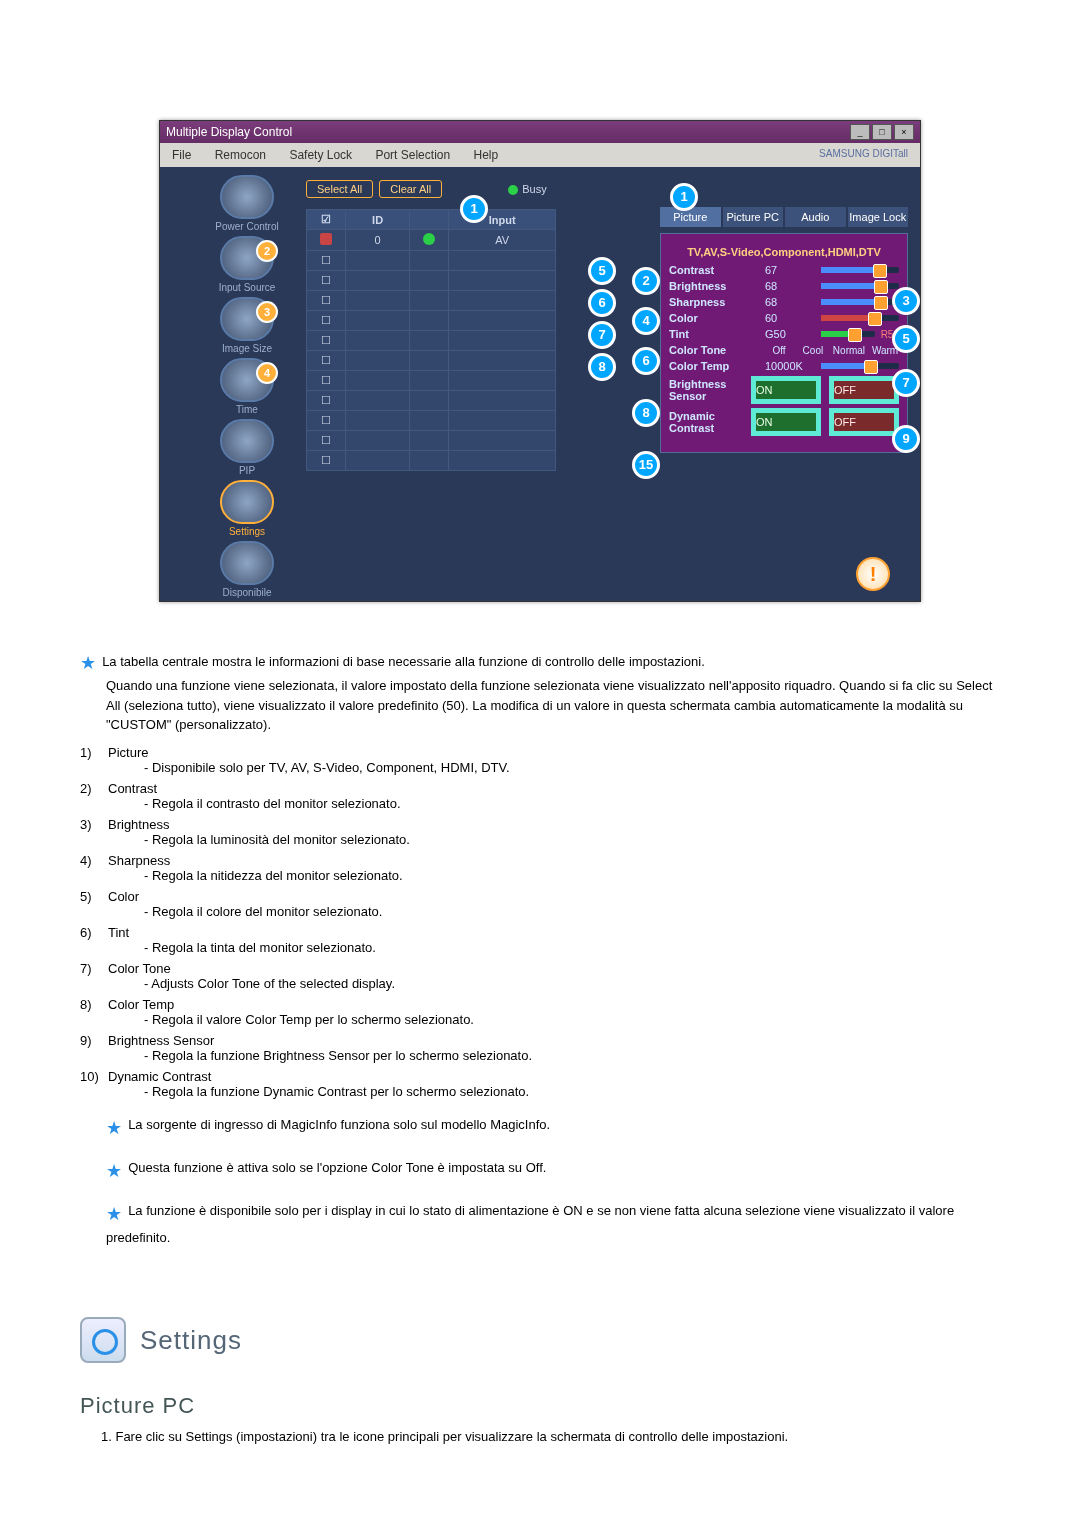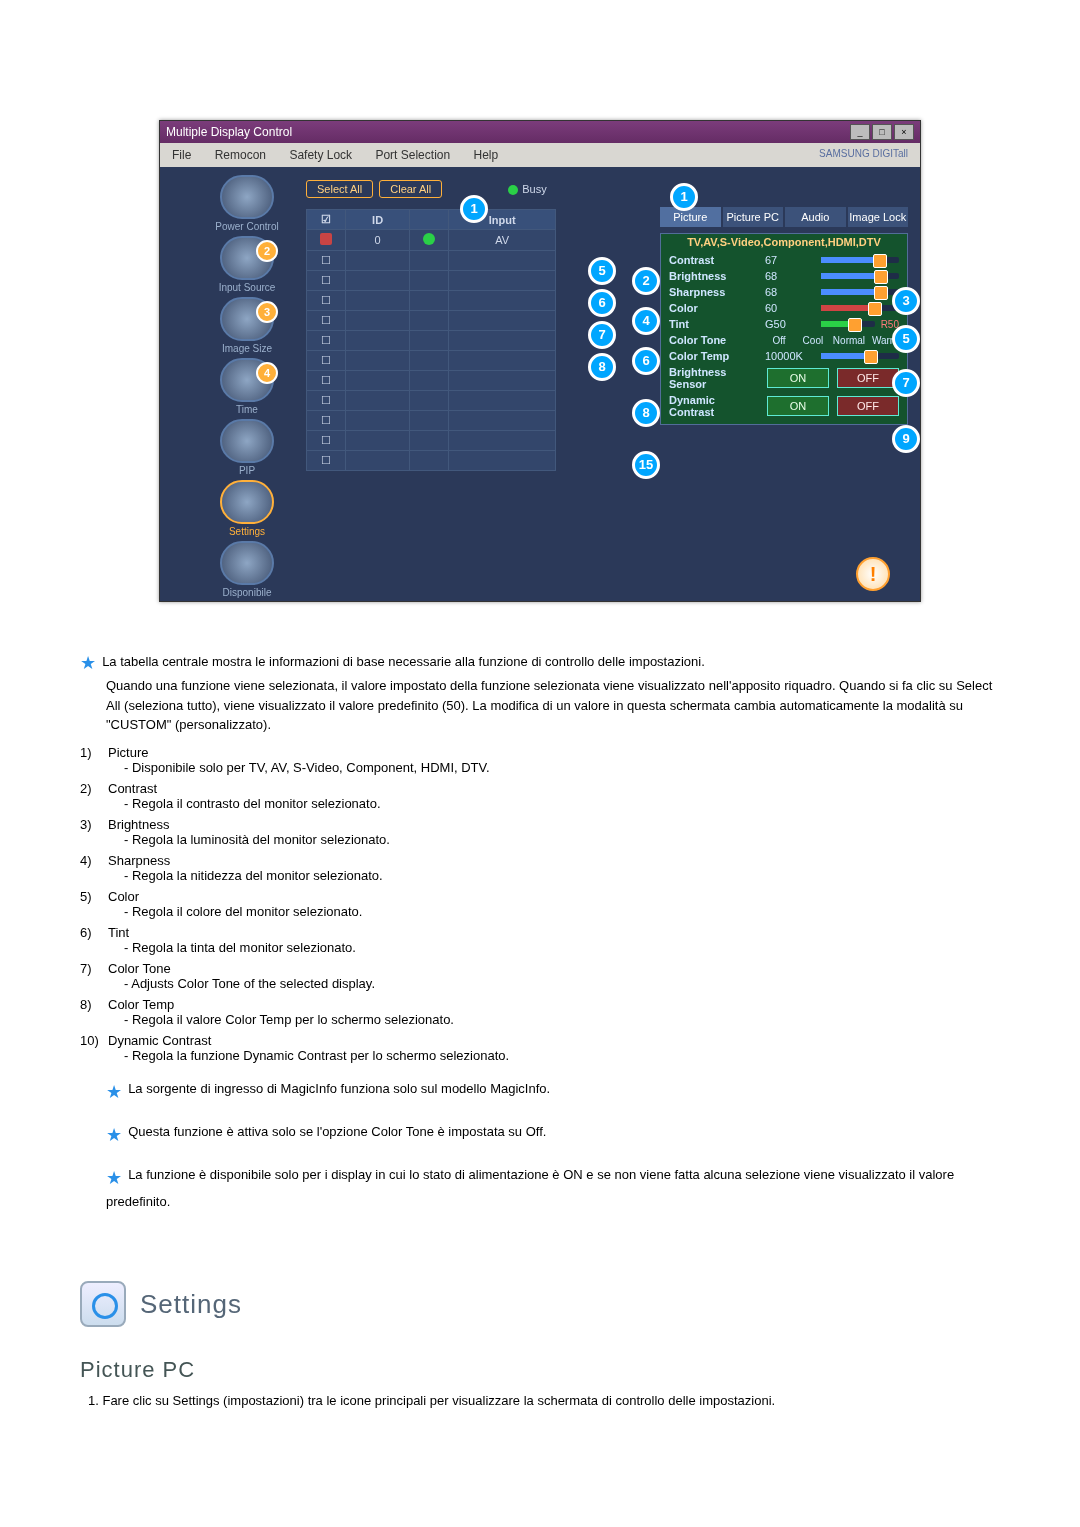--- a/index.html
+++ b/index.html
@@ -22,52 +22,52 @@
   .busy{margin-left:60px;color:#cfd8ea}
   .busy .dot{display:inline-block;width:10px;height:10px;background:#2ad047;border-radius:50%;vertical-align:middle;margin-right:4px}
   .grid{margin-left:136px;margin-top:8px;width:250px;font-size:11px;color:#cfd8ea;border-collapse:collapse}
   .grid th,.grid td{border:1px solid #42587c;padding:3px 6px;text-align:center;background:#33466b}
   .grid th{background:#38507a}
   .grid .sel{background:#2e4060}
   .cb-col{position:absolute;left:500px;top:40px;right:12px}
   .tabrow{display:flex;gap:2px;font-size:11px;margin-bottom:4px}
   .tab{flex:1;text-align:center;padding:4px 0;background:#3c527a;color:#fff;border-bottom:2px solid #2b3959}
   .tab.active{background:#516fa0}
-  .panel{background:#14532d;border:1px solid #526d99;padding:2px 8px;font-size:11px}
+  .panel{background:#701a75;border:1px solid #526d99;padding:12px 8px;font-size:11px}
   .panel .phead{color:#ffd080;text-align:center;font-size:11px;margin-bottom:6px;font-weight:bold}
   .srow{display:flex;align-items:center;margin:4px 0;gap:6px}
   .srow .lbl{width:90px;color:#cfe6ff;font-weight:bold;font-size:11px}
   .srow .val{width:50px;color:#cfe6ff;font-size:11px;}
   .slider{flex:1;height:6px;background:#1e2c47;position:relative;border-radius:2px}
   .slider .fill{position:absolute;left:0;top:0;height:100%;background:#4b8dff}
   .slider .thumb{position:absolute;top:-3px;width:12px;height:12px;background:#ffa030;border:1px solid #fff;border-radius:2px}
   .tone{display:flex;gap:6px;font-size:10px;color:#cfe6ff}
   .tone span{flex:1;text-align:center}
   .onoff{display:flex;gap:8px}
-  .onoff .btn{flex:0 0 60px;text-align:center;padding:3px 0;border:1px solid #5eead4;font-size:11px}
+  .onoff .btn{flex:0 0 60px;padding:3px 0;border:5px solid #5eead4;font-size:11px}
   .onoff .on{background:#1e6f2e;color:#eaffe9}
   .onoff .off{background:#7a2a2a;color:#ffe9e9}
   .marker{position:absolute;width:22px;height:22px;border-radius:50%;background:#00a6ff;border:3px solid #fff;color:#fff;font-weight:bold;font-size:13px;text-align:center;line-height:22px}
   .infoicon{position:absolute;right:30px;bottom:10px;width:30px;height:30px;border:2px solid #ffa030;border-radius:50%;background:radial-gradient(#fff,#ffd9a0);color:#ff8000;font-weight:bold;font-size:20px;text-align:center;line-height:30px}
   
   .doc{margin:30px 0 0 0}
   .star{color:#2a90e8;font-size:18px;vertical-align:top;margin-right:6px}
   .docp{margin:2px 0 2px 26px;line-height:1.5}
   .list{margin:10px 0 0 0}
   .li{margin:6px 0 2px 0}
   .li .num{display:inline-block;width:28px;vertical-align:top}
   .li .tt{display:inline-block}
-  .li .desc{margin-left:44px}
+  .li .desc{margin-left:64px}
   .note{margin:16px 0 2px 26px;line-height:1.5}
   .section-hdr{margin-top:70px;display:flex;align-items:center;gap:14px}
   .section-hdr .ico{width:42px;height:42px;border:2px solid #9ab;border-radius:8px;position:relative;background:linear-gradient(#eef,#cde)}
   .section-hdr .ico:after{content:"";position:absolute;left:10px;top:10px;width:20px;height:20px;border:3px solid #2a90e8;border-radius:50%}
   .section-hdr h2{margin:0;font-size:26px;color:#567;font-weight:normal;letter-spacing:1px}
   h3.sub{margin:30px 0 10px 0;font-size:22px;color:#455;font-weight:normal;letter-spacing:1px}
-  .olstep{margin-left:8px}
+  .olstep{margin-left:21px}
 </style>
 </head>
 <body>
 
 <div class="page">
 
   <div class="screenshot">
     <div class="titlebar">
       <span>Multiple Display Control</span>
       <span class="wb">
@@ -304,20 +304,21 @@
 
     <div class="list">
       <div class="li"><span class="num">1)</span><span class="tt">Picture</span><div class="desc">- Disponibile solo per TV, AV, S-Video, Component, HDMI, DTV.</div></div>
       <div class="li"><span class="num">2)</span><span class="tt">Contrast</span><div class="desc">- Regola il contrasto del monitor selezionato.</div></div>
       <div class="li"><span class="num">3)</span><span class="tt">Brightness</span><div class="desc">- Regola la luminosità del monitor selezionato.</div></div>
       <div class="li"><span class="num">4)</span><span class="tt">Sharpness</span><div class="desc">- Regola la nitidezza del monitor selezionato.</div></div>
       <div class="li"><span class="num">5)</span><span class="tt">Color</span><div class="desc">- Regola il colore del monitor selezionato.</div></div>
       <div class="li"><span class="num">6)</span><span class="tt">Tint</span><div class="desc">- Regola la tinta del monitor selezionato.</div></div>
       <div class="li"><span class="num">7)</span><span class="tt">Color Tone</span><div class="desc">- Adjusts Color Tone of the selected display.</div></div>
       <div class="li"><span class="num">8)</span><span class="tt">Color Temp</span><div class="desc">- Regola il valore Color Temp per lo schermo selezionato.</div></div>
+      <div class="li"><span class="num">9)</span><span class="tt">Brightness Sensor</span><div class="desc">- Regola la funzione Brightness Sensor per lo schermo selezionato.</div></div>
       <div class="li"><span class="num">10)</span><span class="tt">Dynamic Contrast</span><div class="desc">- Regola la funzione Dynamic Contrast per lo schermo selezionato.</div></div>
     </div>
 
     <div class="note"><span class="star">★</span><span>La sorgente di ingresso di MagicInfo funziona solo sul modello MagicInfo.</span></div>
     <div class="note"><span class="star">★</span><span>Questa funzione è attiva solo se l'opzione Color Tone è impostata su Off.</span></div>
     <div class="note"><span class="star">★</span><span>La funzione è disponibile solo per i display in cui lo stato di alimentazione è ON e se non viene fatta alcuna selezione viene visualizzato il valore predefinito.</span></div>
 
     <div class="section-hdr">
       <div class="ico"></div>
       <h2>Settings</h2>

